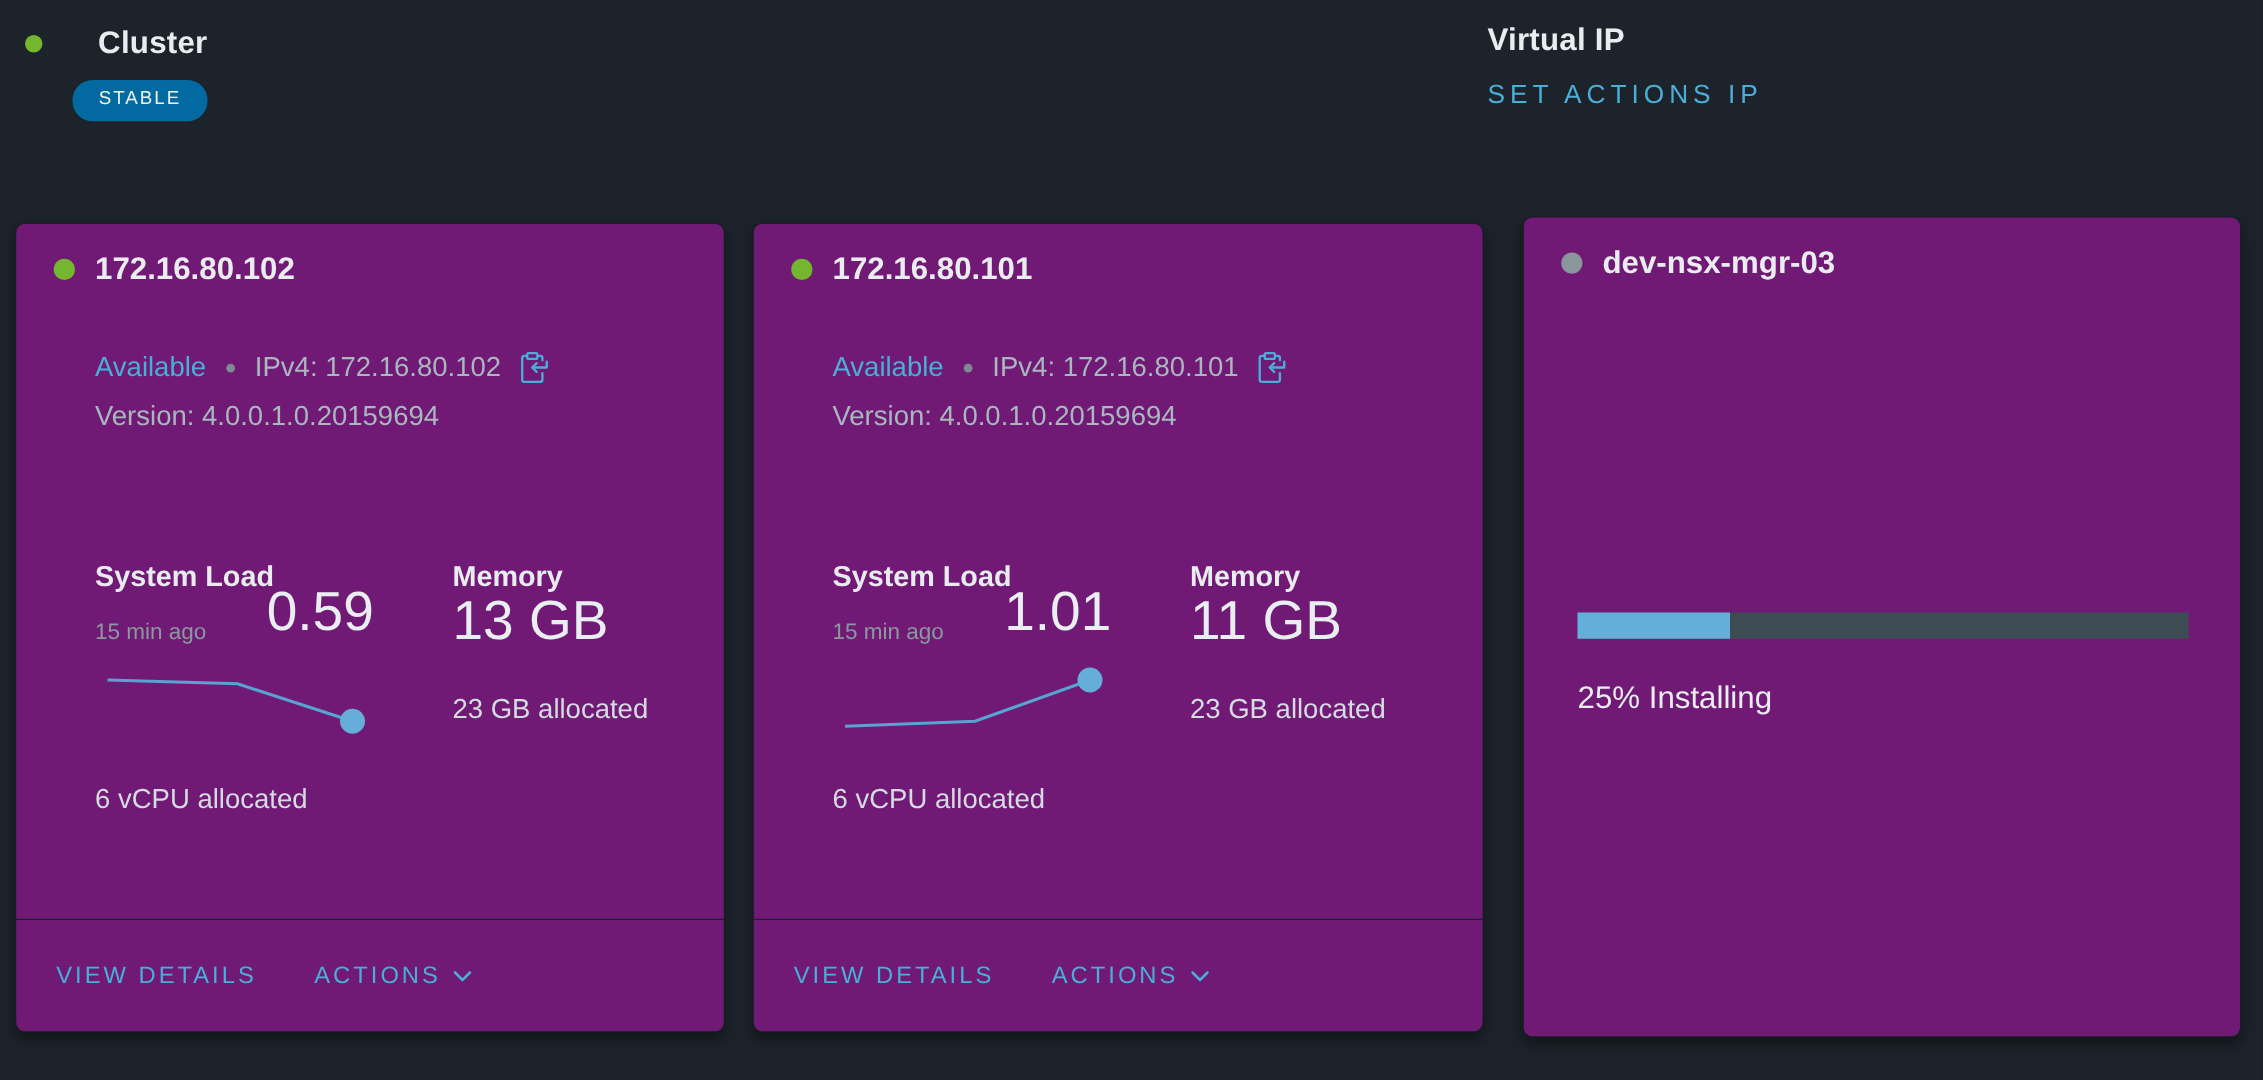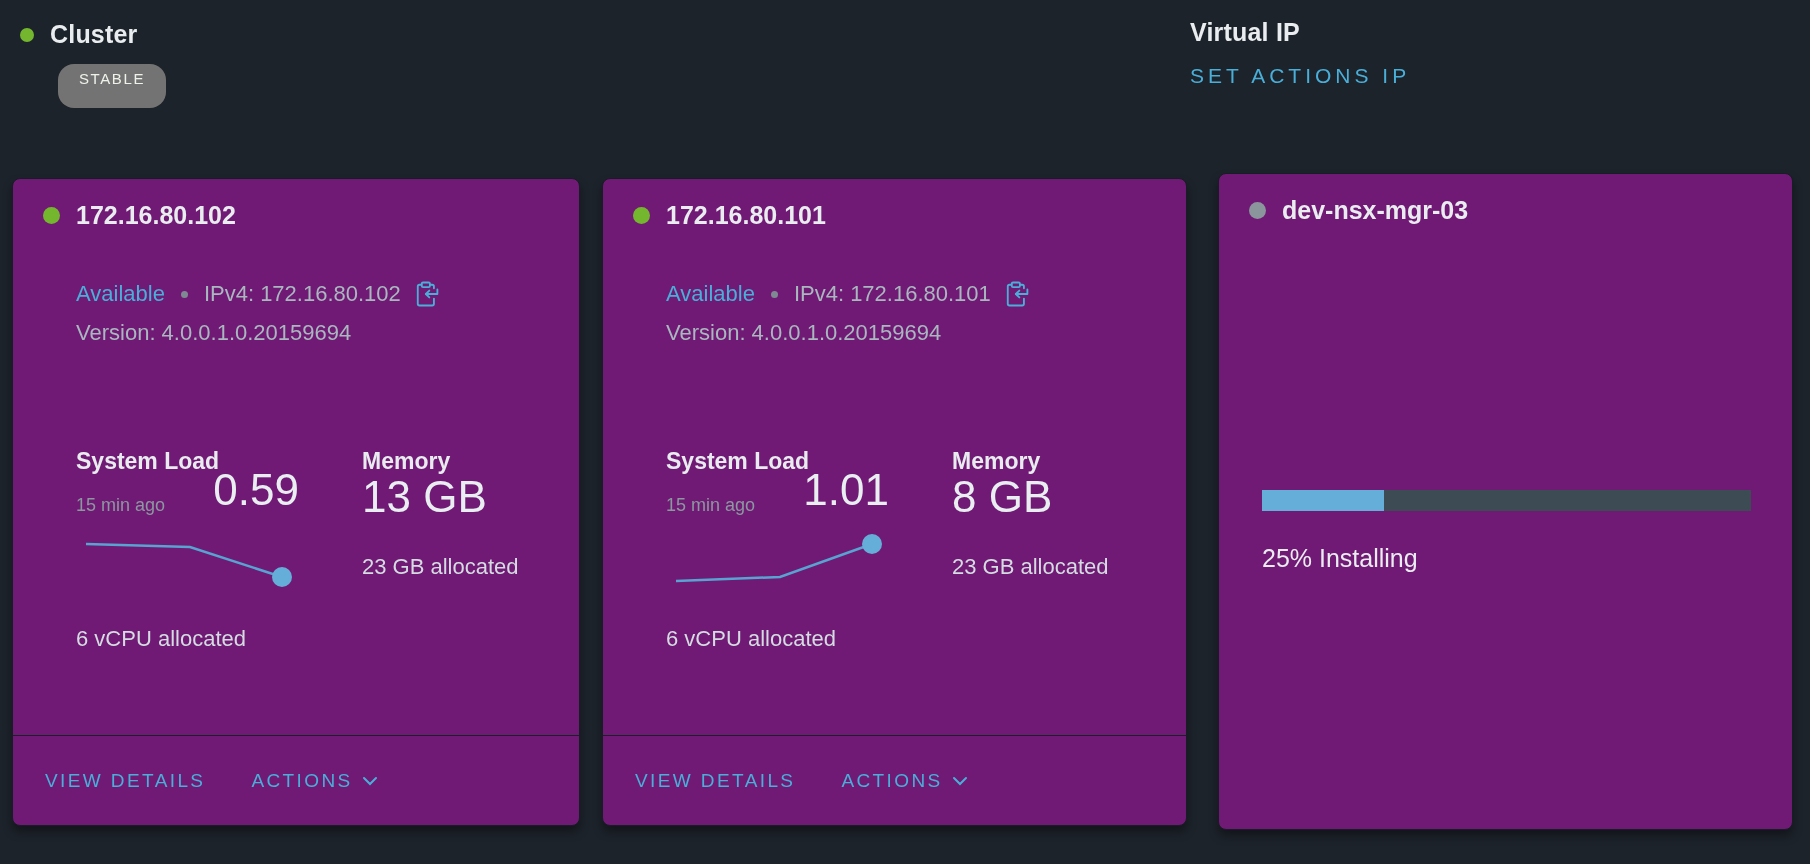--- a/index.html
+++ b/index.html
@@ -3,26 +3,26 @@
 <meta charset="utf-8">
 <style>
   * { margin:0; padding:0; box-sizing:border-box; }
   html,body { width:1810px; height:864px; background:#1d232b; overflow:hidden;
     font-family:"Liberation Sans","DejaVu Sans",sans-serif; }
   .stage { position:relative; width:1810px; height:864px; background:#1d232b; }
 
   
   .hblock { position:absolute; top:20px; }
   .h-title { color:#e9edef; font-size:25px; font-weight:600; letter-spacing:.2px; }
-  .h-row { display:flex; align-items:center; }
+  .h-row { display:flex; align-items:center;justify-content:space-between; }
   .dot { border-radius:50%; display:inline-block; flex:none; }
   .dot.sm { width:14px; height:14px; }
   .badge { display:inline-block; margin-top:15px; margin-left:38px;
-    background:#737373; color:#eef3ea; font-size:15px; font-weight:500;
-    letter-spacing:1.6px; padding:6px 21px 21px; border-radius:16px; }
+    background:#0369a1; color:#eef3ea; font-size:15px; font-weight:500;
+    letter-spacing:1.6px; padding:6px 21px 10px; border-radius:16px; }
   .h-sub { margin-top:17px; display:flex; align-items:center; }
   .view-id { color:#a9b7bf; font-size:23px; border-bottom:1px dashed #7e8a92;
     padding-bottom:4px; cursor:pointer; }
   .link-caps { color:#49afd9; font-size:21px; letter-spacing:4px; cursor:pointer; }
 
   
   .card { position:absolute; top:178px; height:648px; background:#701a75;
     border:1px solid #161d24; border-radius:8px;
     box-shadow:0 6px 10px rgba(0,0,0,.38); }
   .card.c1 { left:12px;  width:568px; }
@@ -160,21 +160,21 @@
     <div class="m-value load-value">1.01</div>
 
     <svg class="spark" width="220" height="60" viewBox="0 0 220 60">
       <polyline fill="none" stroke="#57a3d1" stroke-width="2.5" points="8,50 112,46 204,13"></polyline>
       <circle r="10" fill="#65aed9" cx="204" cy="13"></circle>
     </svg>
 
     <div class="cpu-alloc">6 vCPU allocated</div>
 
     <div class="m-label" style="left:349px;">Memory</div>
-    <div class="m-value mem-value">8 GB</div>
+    <div class="m-value mem-value">11 GB</div>
     <div class="m-alloc">23 GB allocated</div>
 
     <div class="c-footer">
       <button class="f-link">
         <span>VIEW DETAILS</span>
       </button>
       <button class="f-link">
         <span>ACTIONS</span>
         <svg width="16" height="12" viewBox="0 0 16 12" fill="none" stroke="#49afd9" stroke-width="2" stroke-linecap="round">
           <path d="M2 3 L8 9 L14 3"></path>

